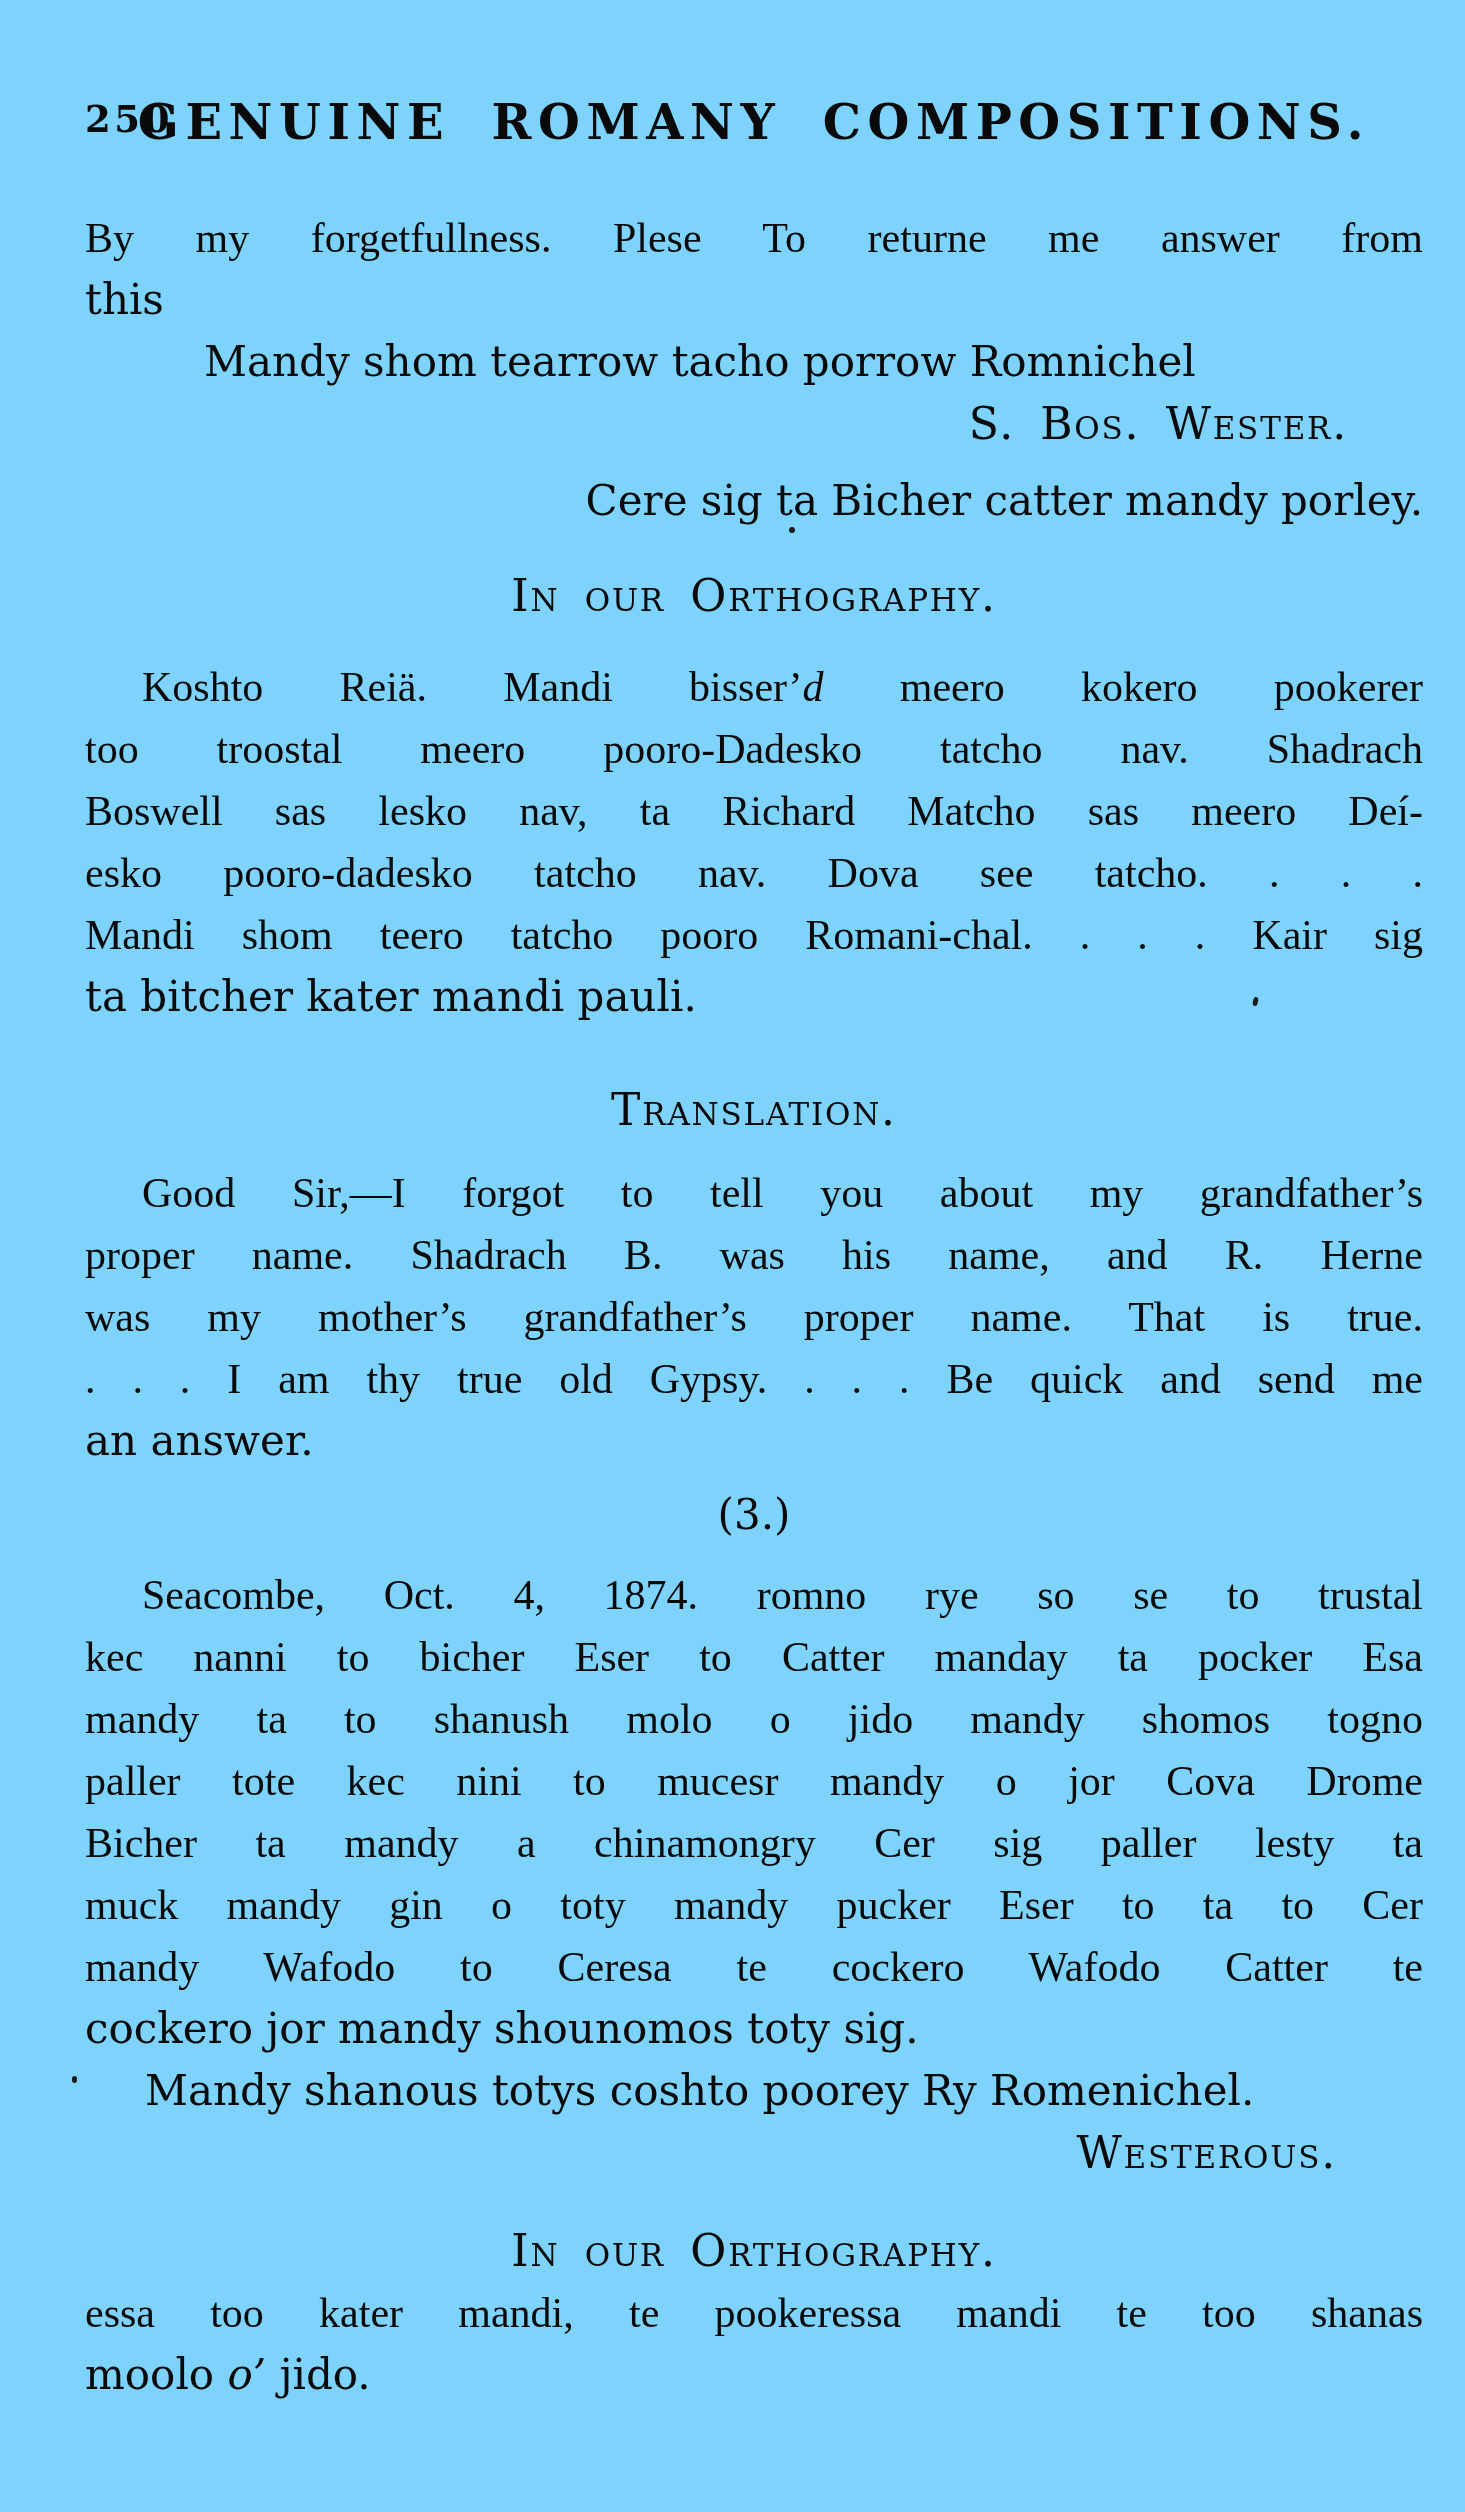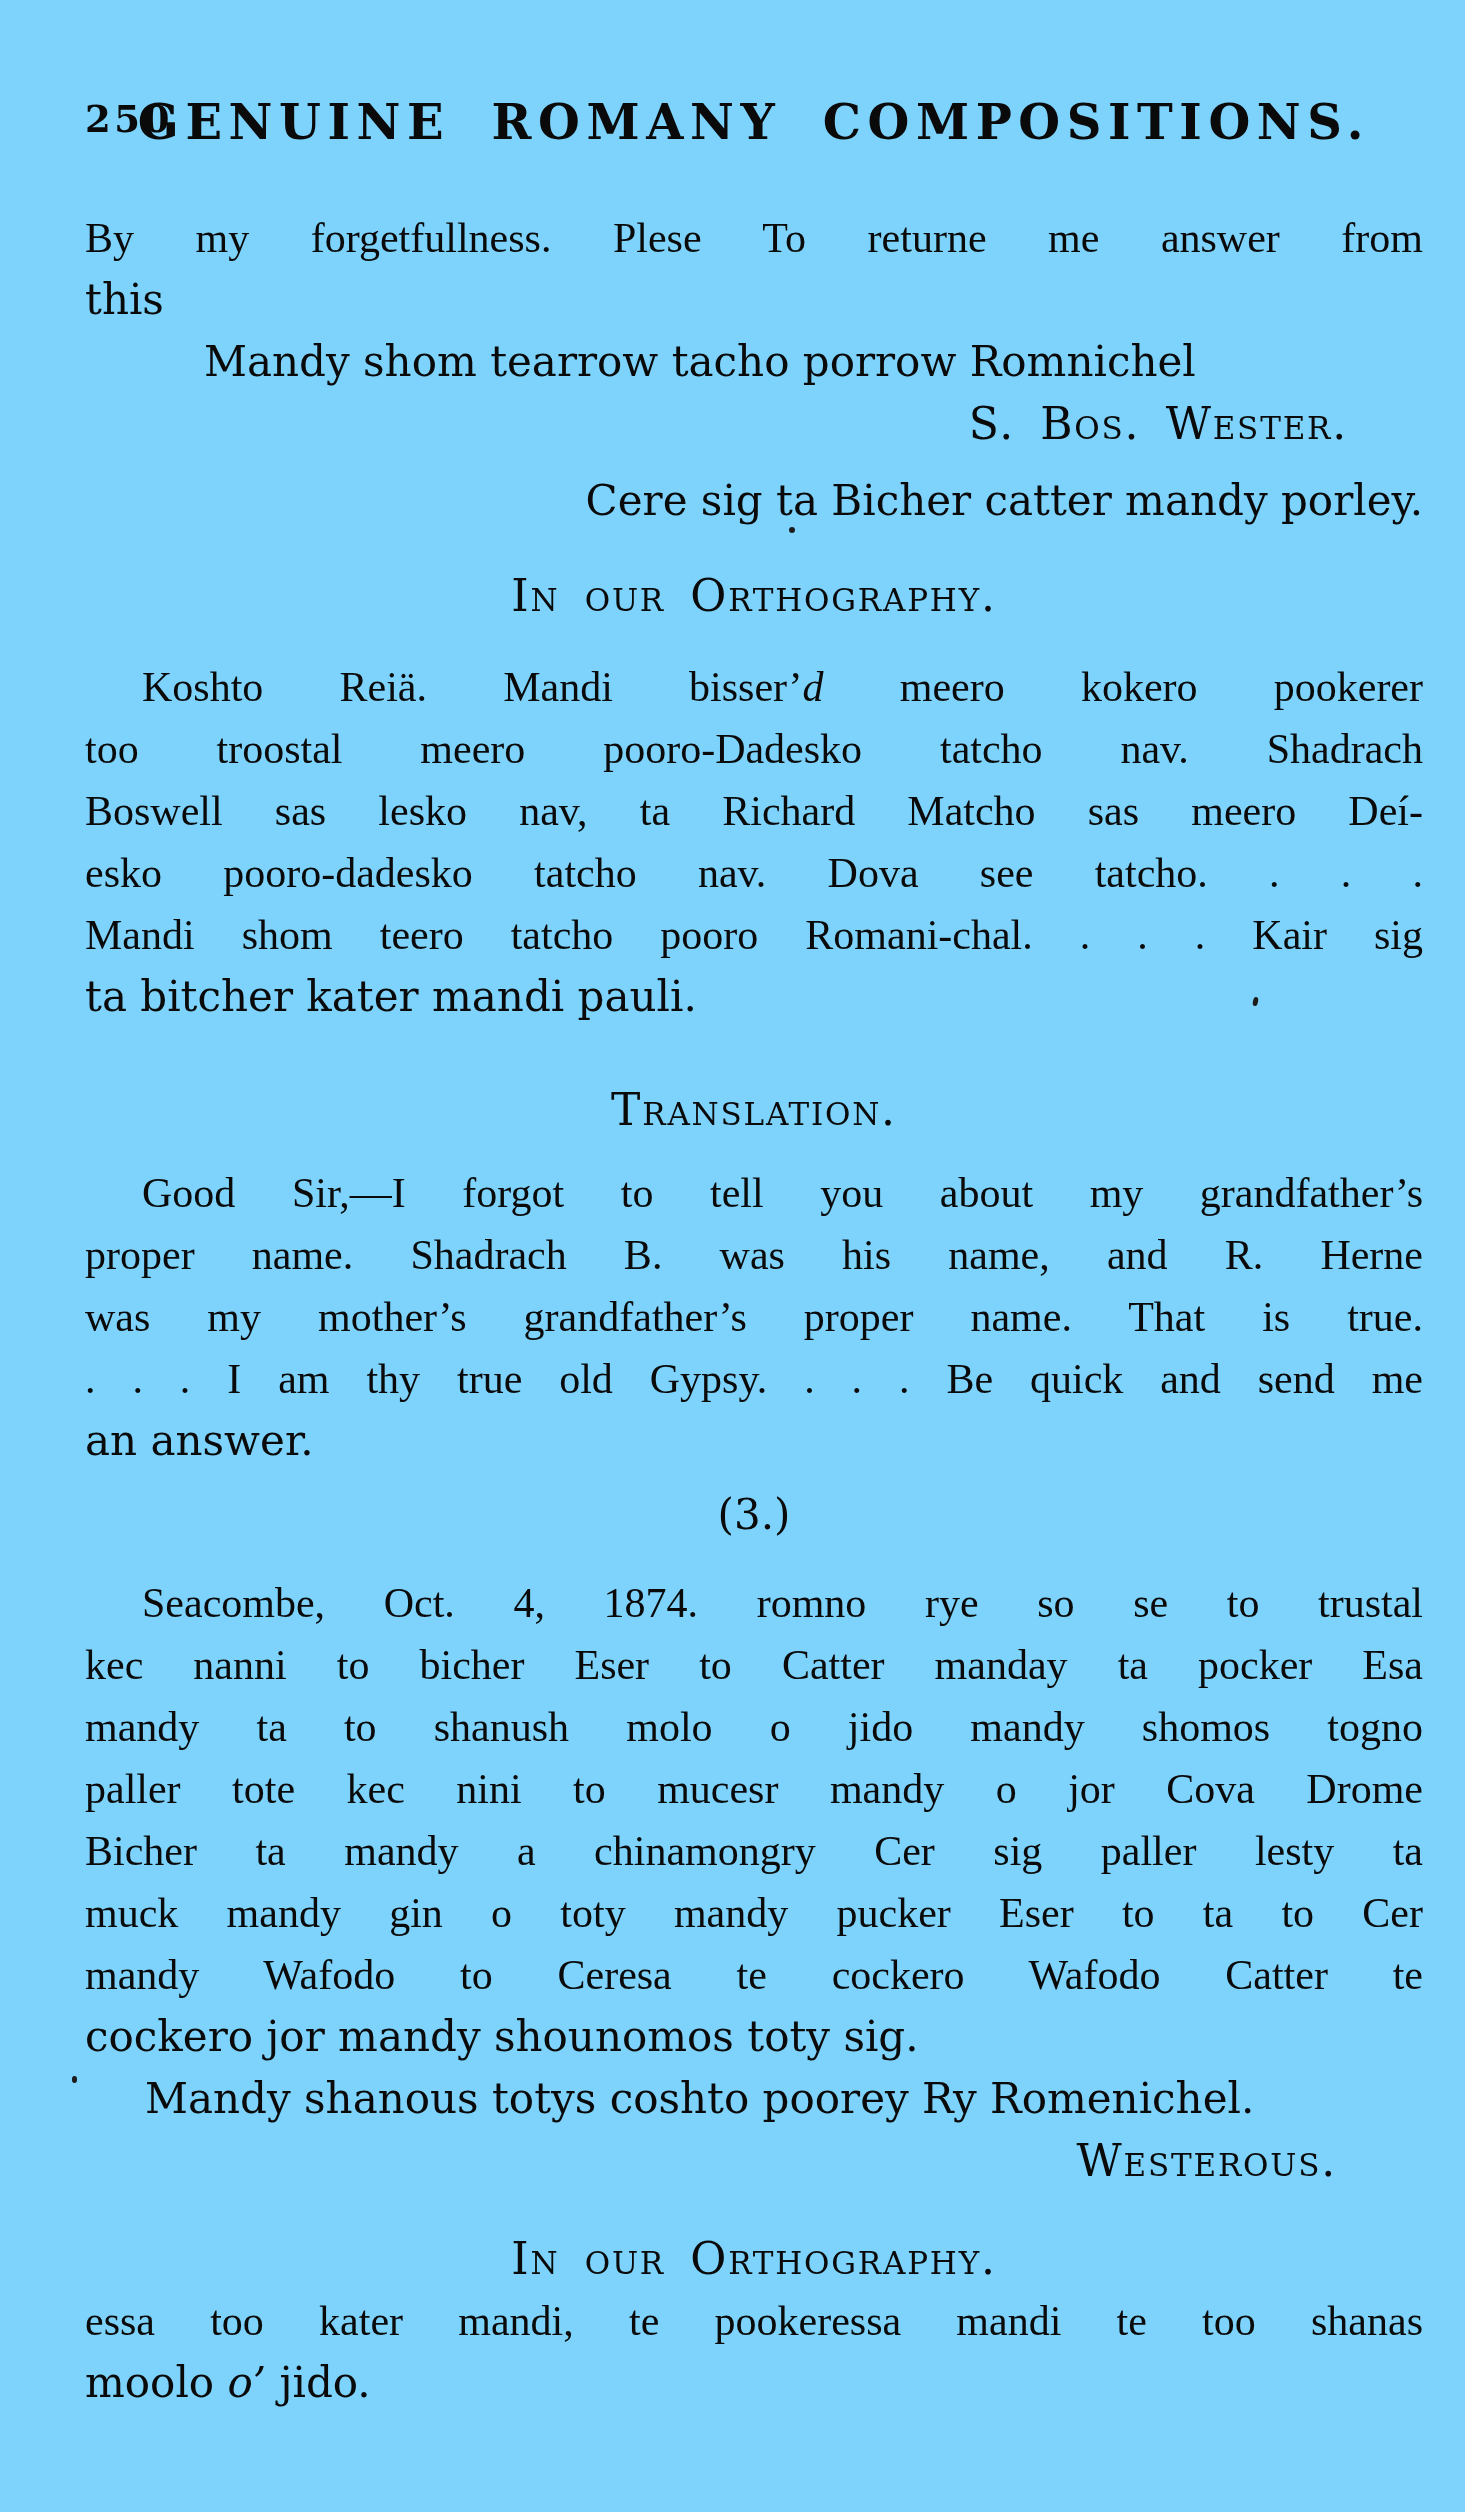--- a/index.html
+++ b/index.html
@@ -27,21 +27,21 @@
   .page-header{position:relative;margin-top:95px;height:55px;}
   .page-number{position:absolute;left:0;top:2.4px;font-size:37px;font-weight:bold;letter-spacing:3.6px;}
   .running-title{text-align:center;font-size:48px;font-weight:bold;letter-spacing:6.6px;word-spacing:18px;line-height:55px;}
   .letter2-body{margin-top:57px;}
   .cere{margin-top:15px;}
   .h-orth1{margin-top:33px;}
   .orth1-para{margin-top:29px;}
   .h-trans{margin-top:51px;}
   .trans-para{margin-top:21px;}
   .h-num{margin-top:12px;font-size:42px;line-height:62px;}
-  .letter3-para{margin-top:26px;}
+  .letter3-para{margin-top:18px;}
   .h-orth2{margin-top:36px;}
   .orth2-para{margin-top:18px;}
   .speck{position:absolute;background:#1c1c1c;border-radius:50%;}
   #speckA{left:789px;top:527px;width:6px;height:6px;}
   #speckB{left:72px;top:2076px;width:5.4px;height:7.2px;border-radius:45%;}
   #speckC{left:1253px;top:997px;width:4.8px;height:9px;border-radius:45%;transform:rotate(12deg);}
   i{font-style:italic;}
 </style>
 </head>
 <body>

